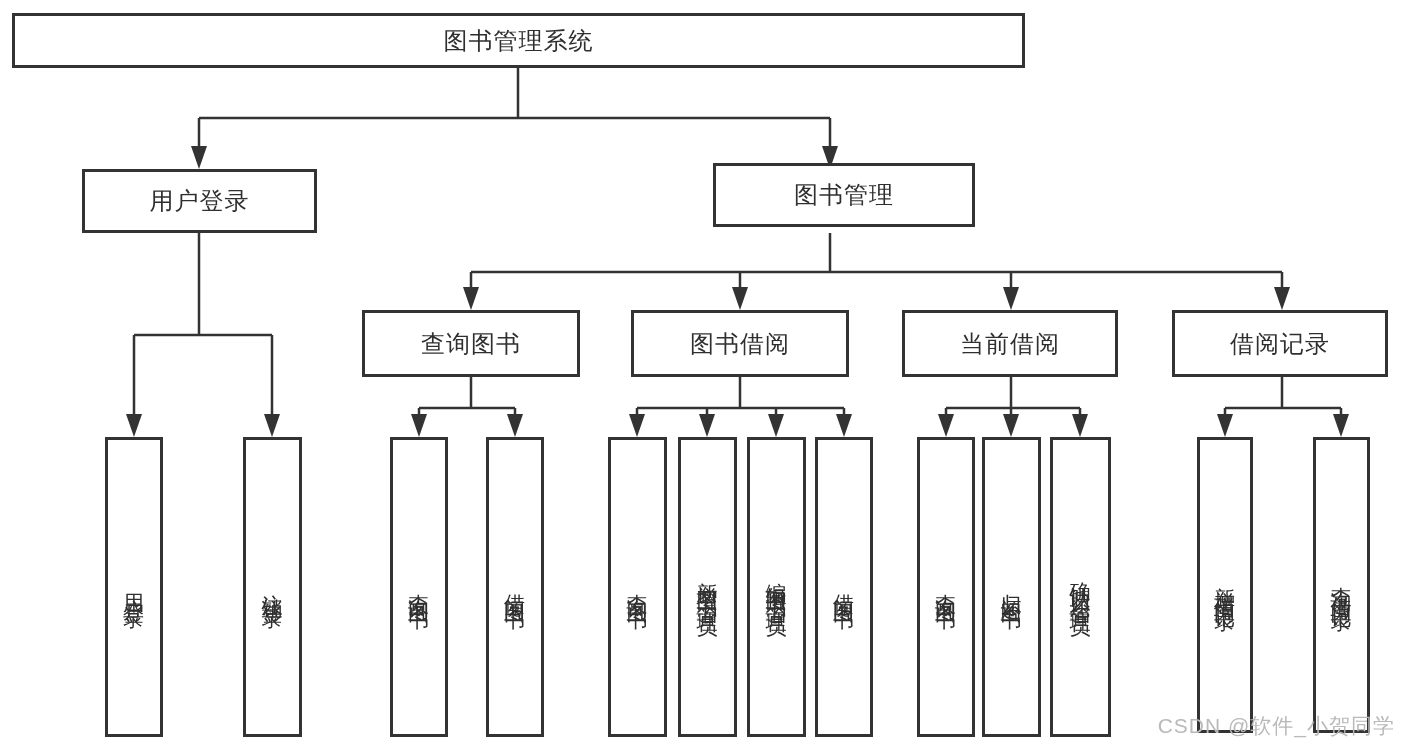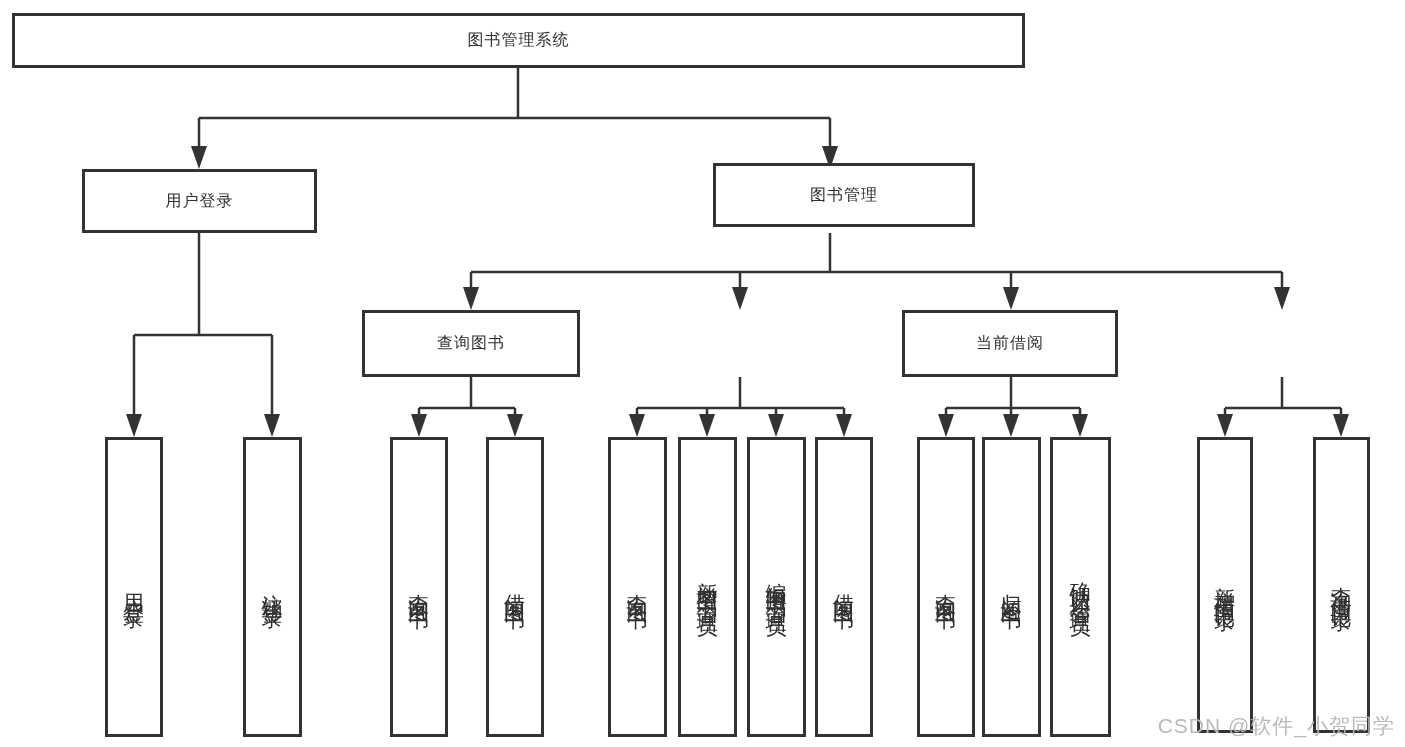--- a/index.html
+++ b/index.html
@@ -18,21 +18,21 @@
     box-sizing:border-box;
     border:3px solid #333333;
     background:#ffffff;
     display:flex;
     align-items:center;
     justify-content:center;
     color:#2f2f2f;
     z-index:2;
   }
   .box.h span{
-    font-size:16px;
+    font-size:24px;
     letter-spacing:1px;
     white-space:nowrap;
   }
   .box.v .vtext{
     writing-mode:vertical-rl;
     text-orientation:mixed;
     font-size:21px;
     letter-spacing:5px;
     line-height:1.1;
   }
@@ -103,22 +103,28 @@
   <div class="box h" style="left:82px;top:169px;width:235px;height:64px">
     <span>用户登录</span>
   </div>
   <div class="box h" style="left:713px;top:163px;width:262px;height:64px">
     <span>图书管理</span>
   </div>
 
   <div class="box h" style="left:362px;top:310px;width:218px;height:67px">
     <span>查询图书</span>
   </div>
+  <div class="box h" style="left:631px;top:310px;width:218px;height:67px">
+    <span>图书借阅</span>
+  </div>
   <div class="box h" style="left:902px;top:310px;width:216px;height:67px">
     <span>当前借阅</span>
+  </div>
+  <div class="box h" style="left:1172px;top:310px;width:216px;height:67px">
+    <span>借阅记录</span>
   </div>
 
   <div class="box v" style="left:105px;top:437px;width:58px;height:300px">
     <span class="vtext">用户登录</span>
   </div>
   <div class="box v" style="left:243px;top:437px;width:59px;height:300px">
     <span class="vtext">注销登录</span>
   </div>
 
   <div class="box v" style="left:390px;top:437px;width:58px;height:300px">

